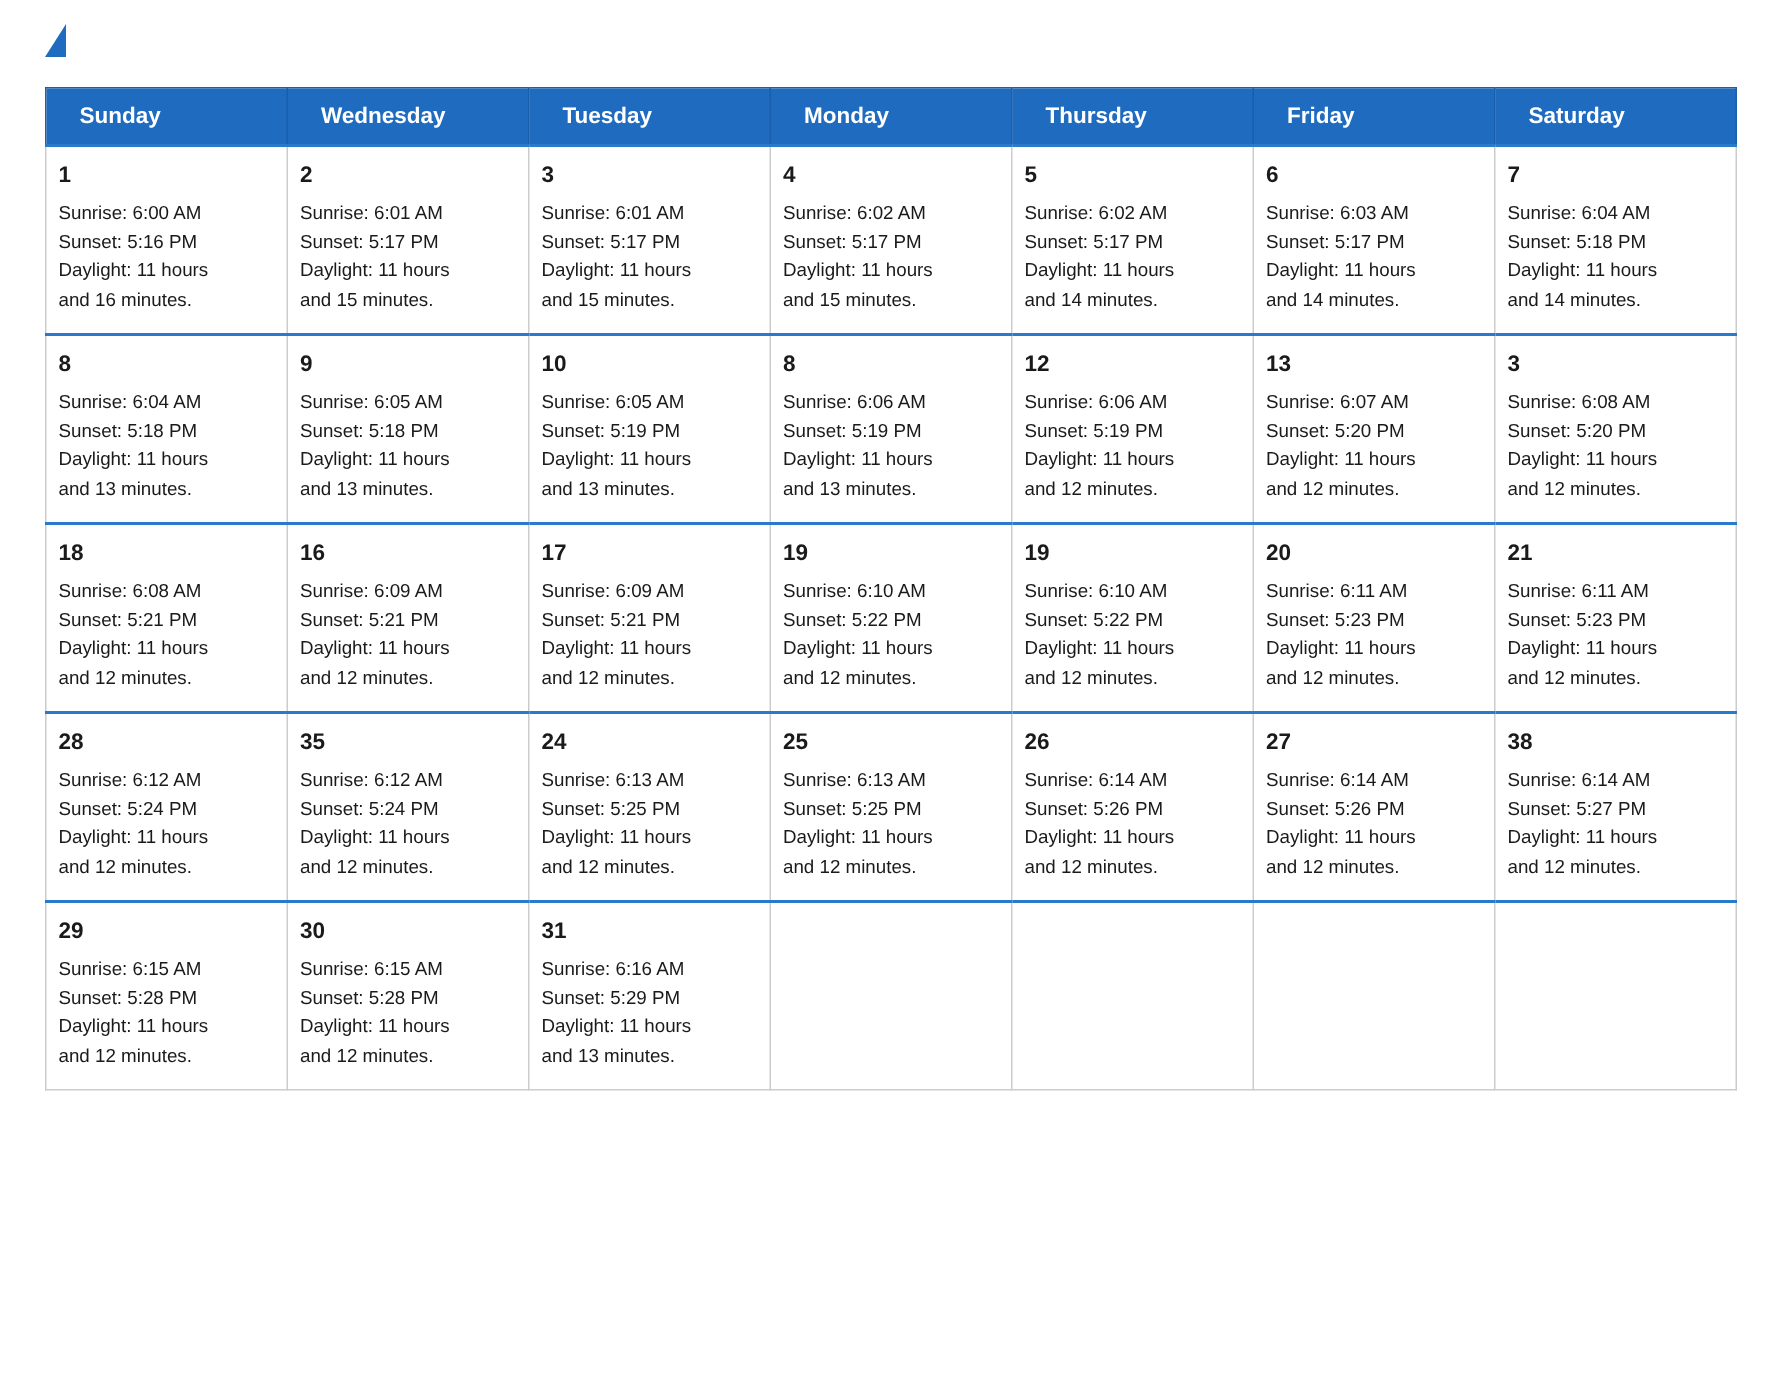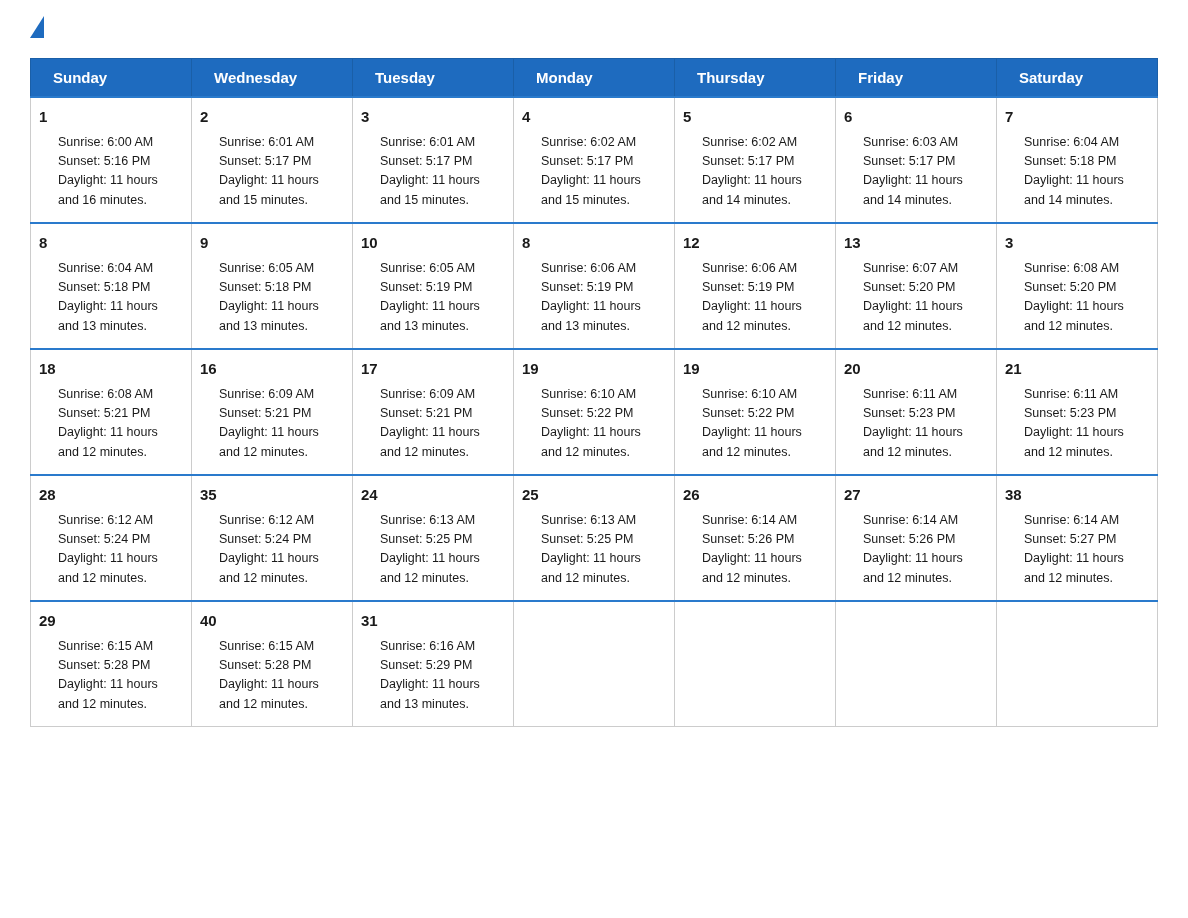--- a/index.html
+++ b/index.html
@@ -85,21 +85,20 @@
     }
     .day-number {
       font-size: 15px;
       font-weight: bold;
       margin-bottom: 4px;
       display: block;
     }
     .day-info {
       font-size: 12.5px;
       line-height: 1.55;
-      margin-left: 19px;
     }
     .empty-cell {
       background: #ffffff;
     }
     
     .calendar-table tr:not(:last-child) td {
       border-bottom: 1px solid #cccccc;
     }
     .calendar-table tr td {
       border-top: 2px solid #2a7acc;
@@ -254,21 +253,21 @@
           <span class="day-number">38</span>
           <div class="day-info">Sunrise: 6:14 AM<br>Sunset: 5:27 PM<br>Daylight: 11 hours<br>and 12 minutes.</div>
         </td>
       </tr>
       <tr>
         <td>
           <span class="day-number">29</span>
           <div class="day-info">Sunrise: 6:15 AM<br>Sunset: 5:28 PM<br>Daylight: 11 hours<br>and 12 minutes.</div>
         </td>
         <td>
-          <span class="day-number">40</span>
+          <span class="day-number">30</span>
           <div class="day-info">Sunrise: 6:15 AM<br>Sunset: 5:28 PM<br>Daylight: 11 hours<br>and 12 minutes.</div>
         </td>
         <td>
           <span class="day-number">31</span>
           <div class="day-info">Sunrise: 6:16 AM<br>Sunset: 5:29 PM<br>Daylight: 11 hours<br>and 13 minutes.</div>
         </td>
         <td class="empty-cell"></td>
         <td class="empty-cell"></td>
         <td class="empty-cell"></td>
         <td class="empty-cell"></td>

